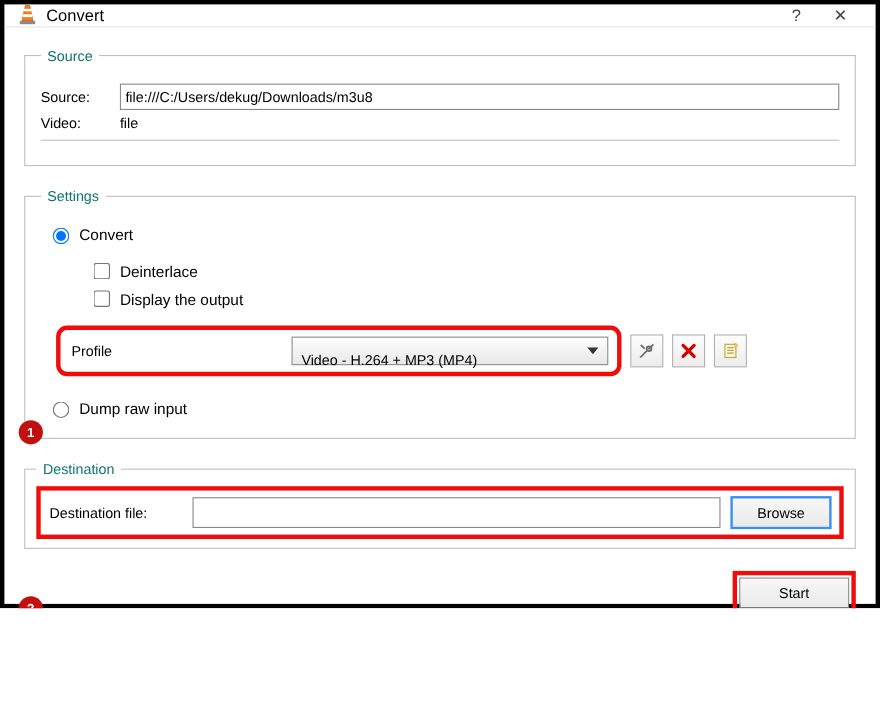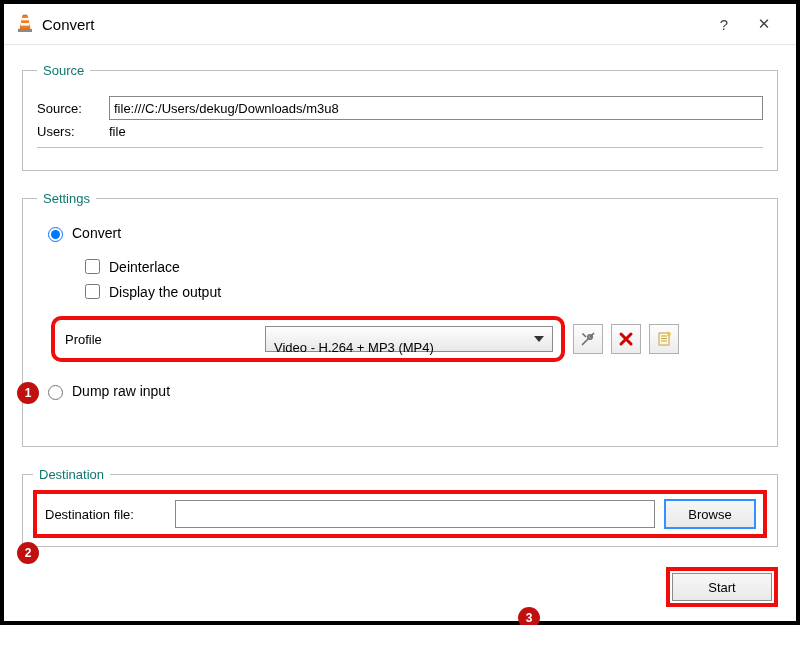--- a/index.html
+++ b/index.html
@@ -5,21 +5,21 @@
   html, body {
     margin: 0;
     padding: 0;
     font-family: "Segoe UI", Tahoma, sans-serif;
     font-size: 13px;
     background: #fff;
     color: #000;
   }
   .window {
     width: 800px;
-    height: 625px;
+    height: 553px;
     box-sizing: border-box;
     border: 4px solid #000;
     background: #fff;
     position: relative;
     display: flex;
     flex-direction: column;
   }
   .titlebar {
     height: 40px;
     display: flex;
@@ -233,21 +233,21 @@
 
   <div class="body">
 
     <fieldset>
       <legend>Source</legend>
       <div class="row">
         <span class="label">Source:</span>
         <input type="text" class="wide" value="file:///C:/Users/dekug/Downloads/m3u8" style="">
       </div>
       <div class="row">
-        <span class="label">Users:</span>
+        <span class="label">Video:</span>
         <span>file</span>
       </div>
       <hr class="hr">
     </fieldset>
 
     <fieldset class="settings">
       <legend>Settings</legend>
 
       <label class="opt">
         <input type="radio" name="mode" checked="" style="">

